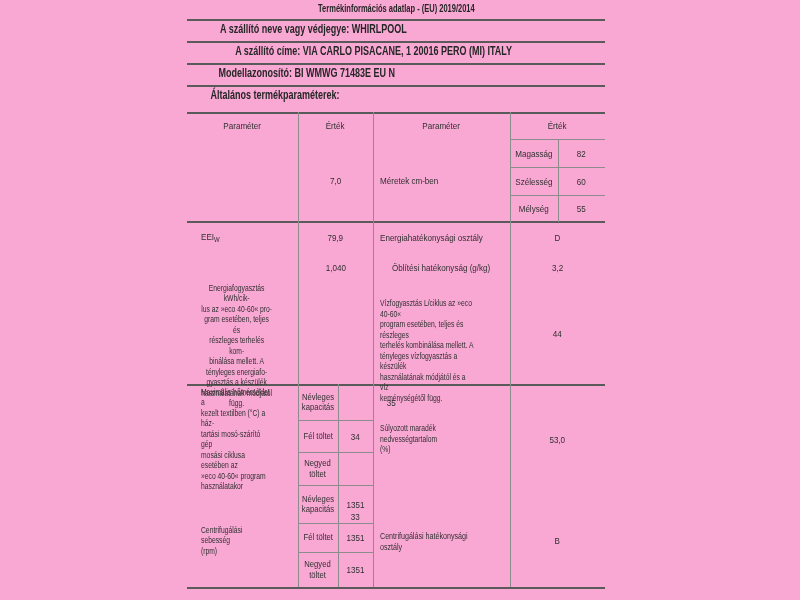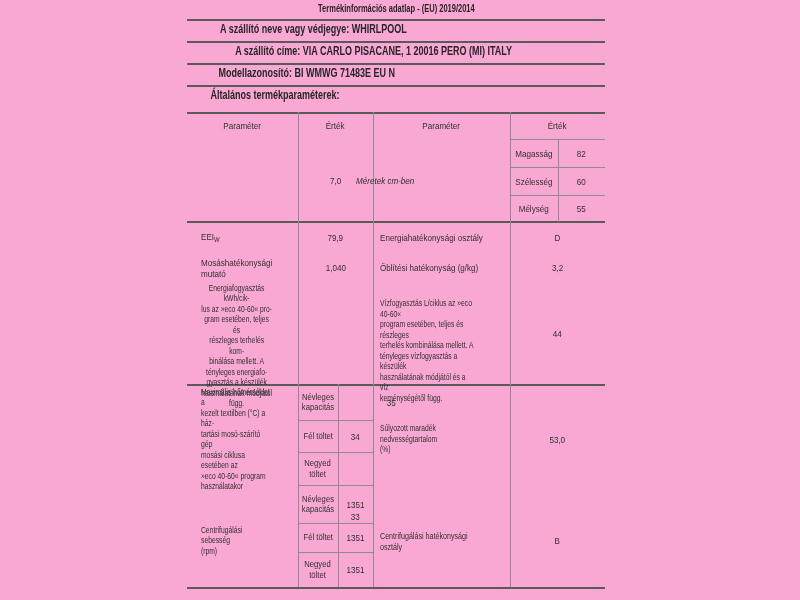--- a/index.html
+++ b/index.html
@@ -79,21 +79,21 @@
   <div class="cell c-center" style="left:373px;top:112px;width:137px;height:27px;">
     <span class="tx85">Paraméter</span>
     </div>
   <div class="cell c-center" style="left:510px;top:112px;width:95px;height:27px;">
     <span class="tx85">Érték</span>
     </div>
 
   <div class="cell c-center" style="left:298px;top:139px;width:75px;height:83px;">
     <span class="tx85">7,0</span>
     </div>
-  <div class="cell c-left" style="left:356px;top:139px;width:126px;height:83px;font-style:italic;">
+  <div class="cell c-left" style="left:380px;top:139px;width:126px;height:83px;">
     <span class="tx85">Méretek cm-ben</span>
     </div>
 
   <div class="cell c-center" style="left:510px;top:139px;width:48px;height:28px;">
     <span class="tx85">Magasság</span>
     </div>
   <div class="cell c-center" style="left:558px;top:139px;width:47px;height:28px;">
     <span class="tx85">82</span>
     </div>
   <div class="cell c-center" style="left:510px;top:167px;width:48px;height:28px;">
@@ -115,27 +115,24 @@
   <div class="cell c-center" style="left:298px;top:222px;width:75px;height:30px;">
     <span class="tx85">79,9</span>
     </div>
   <div class="cell c-left" style="left:380px;top:222px;width:128px;height:30px;">
     <span class="tx85">Energiahatékonysági osztály</span>
     </div>
   <div class="cell c-center" style="left:510px;top:222px;width:95px;height:30px;">
     <span class="tx85">D</span>
     </div>
 
-  <div class="cell c-left" style="left:201px;top:252px;width:95px;height:31px;">
-    <span class="tx85">Mosáshatékonysági mutató</span>
-    </div>
   <div class="cell c-center" style="left:298px;top:252px;width:75px;height:31px;">
     <span class="tx85">1,040</span>
     </div>
-  <div class="cell c-left" style="left:380px;top:252px;width:128px;height:31px;">
+  <div class="cell c-left" style="left:380px;top:252px;width:128px;height:31px;justify-content:flex-end;">
     <span class="tx85">Öblítési hatékonyság (g/kg)</span>
     </div>
   <div class="cell c-center" style="left:510px;top:252px;width:95px;height:31px;">
     <span class="tx85">3,2</span>
     </div>
 
   <div class="cell c-left para" style="left:201px;top:295px;width:95px;height:101px;text-align:center;">
     <span class="tx75">Energiafogyasztás kWh/cik-
 lus az »eco 40-60« pro-
 gram esetében, teljes és

